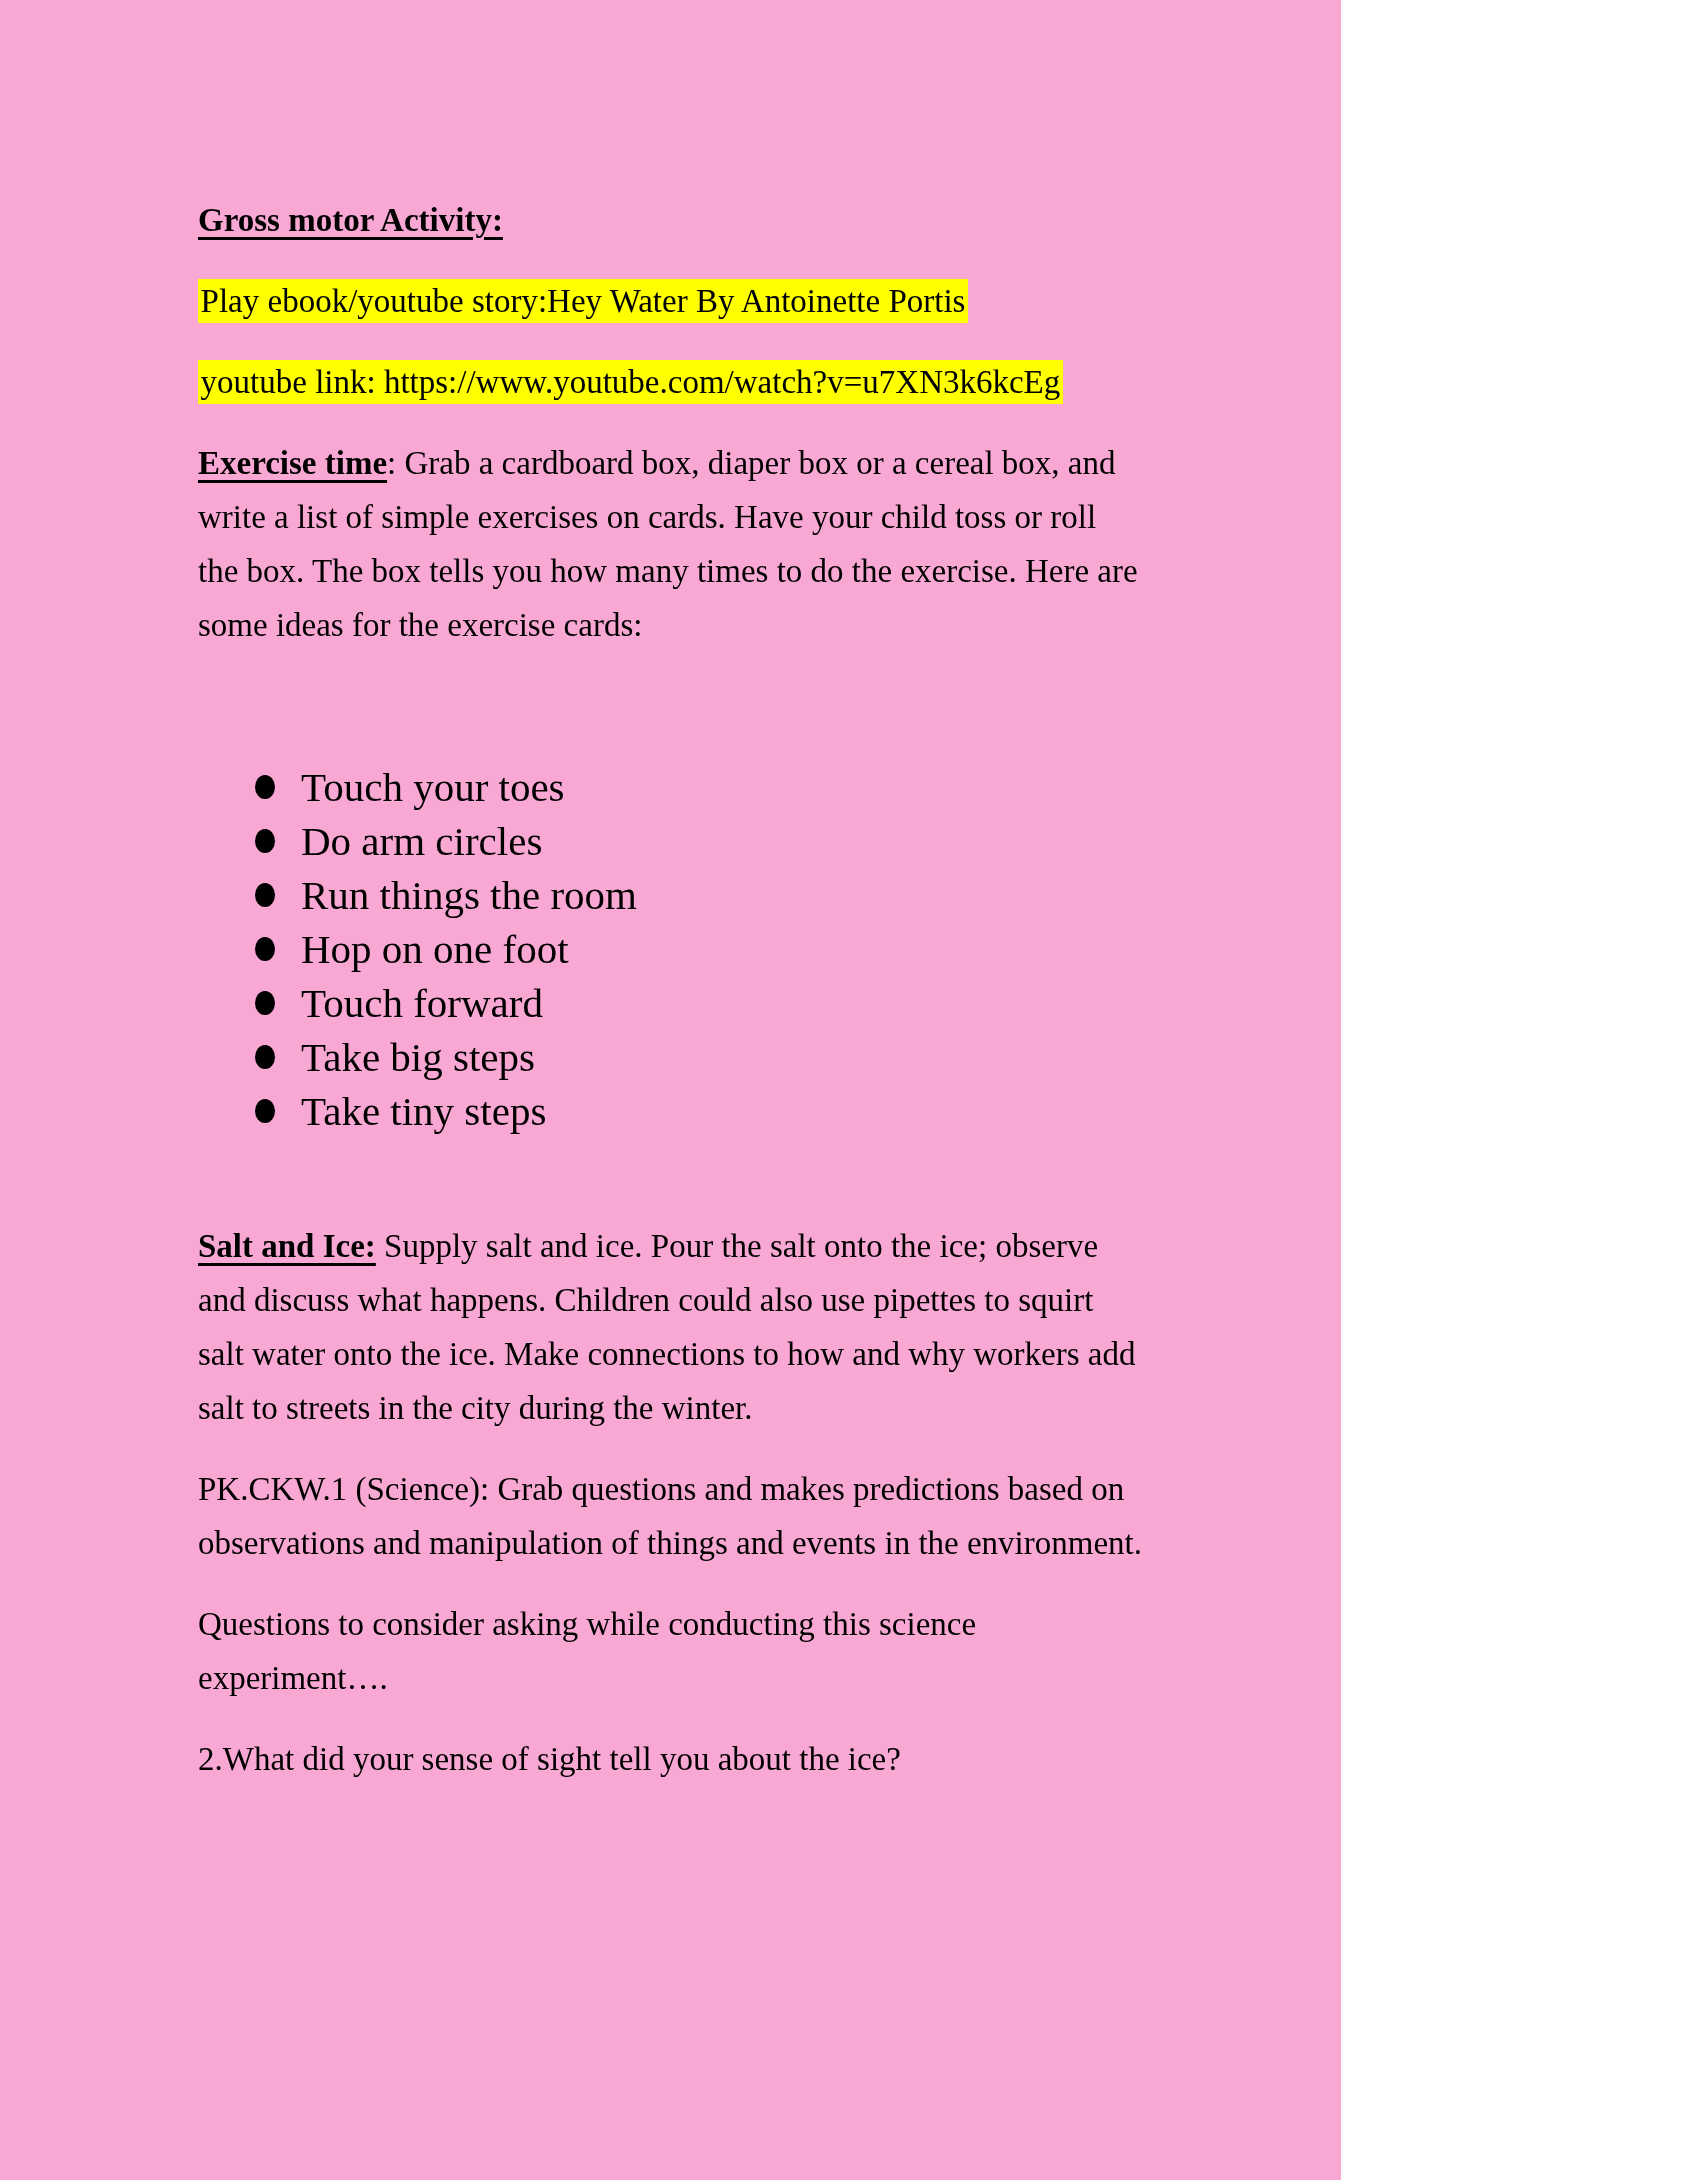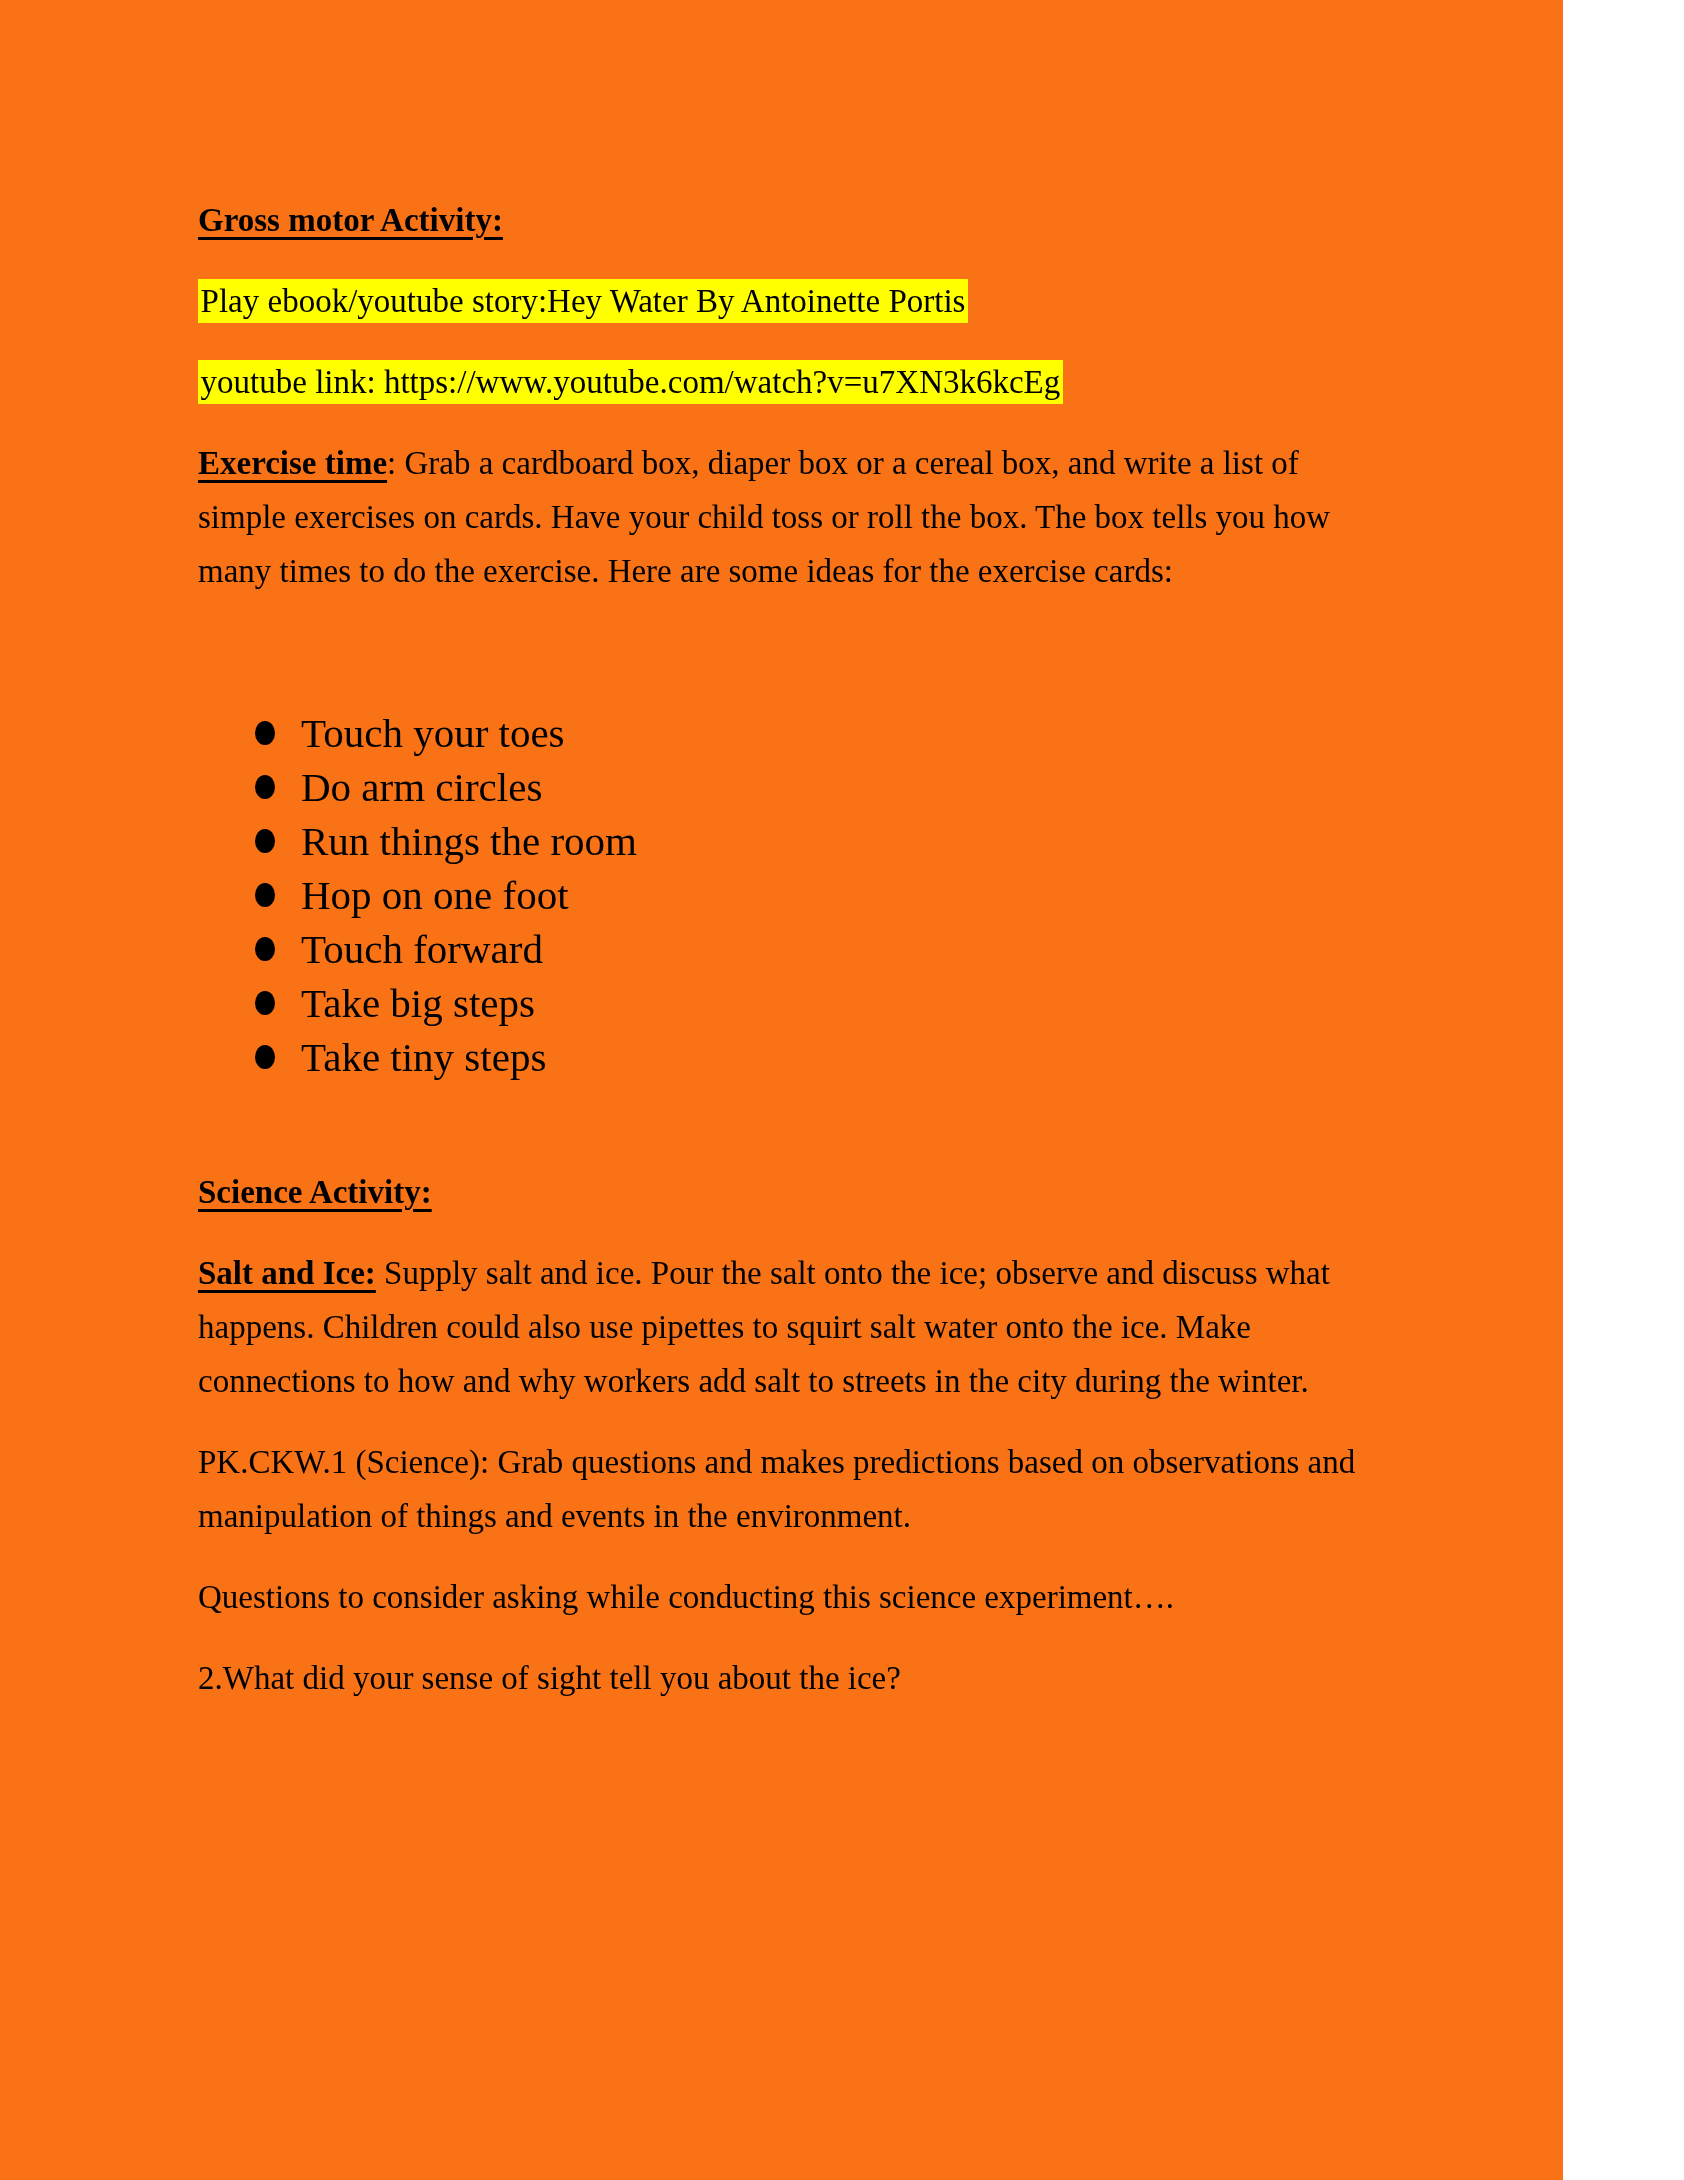--- a/index.html
+++ b/index.html
@@ -8,24 +8,24 @@
     background: #ffffff;
   }
   body {
     width: 1685px;
     height: 2181px;
     font-family: "Liberation Serif", "DejaVu Serif", serif;
     color: #000000;
   }
   .page {
     box-sizing: border-box;
-    width: 1563px;
+    width: 1341px;
     height: 2181px;
     padding: 193px 198px 0 198px;
-    background: #f97316;
+    background: #f9a8d4;
     overflow: hidden;
   }
   .para {
     margin: 0 0 27px 0;
     font-size: 33px;
     line-height: 54px;
     font-weight: normal;
   }
   .heading {
     font-weight: bold;
@@ -91,21 +91,20 @@
     <li><span class="bullet-dot"></span><span>Do arm circles</span></li>
     <li><span class="bullet-dot"></span><span>Run things the room</span></li>
     <li><span class="bullet-dot"></span><span>Hop on one foot</span></li>
     <li><span class="bullet-dot"></span><span>Touch forward</span></li>
     <li><span class="bullet-dot"></span><span>Take big steps</span></li>
     <li><span class="bullet-dot"></span><span>Take tiny steps</span></li>
   </ul>
 
   <div class="blank-line"></div>
 
-  <p class="para heading">Science Activity:</p>
 
   <p class="para"><span class="label-underline">Salt and Ice:</span><span> Supply salt and ice. Pour the salt onto the ice; observe and discuss what happens. Children could also use pipettes to squirt salt water onto the ice. Make connections to how and why workers add salt to streets in the city during the winter.</span></p>
 
   <p class="para">PK.CKW.1 (Science): Grab questions and makes predictions based on observations and manipulation of things and events in the environment.</p>
 
   <p class="para">Questions to consider asking while conducting this science experiment….</p>
 
 
   <p class="para">2.What did your sense of sight tell you about the ice?</p>
 

